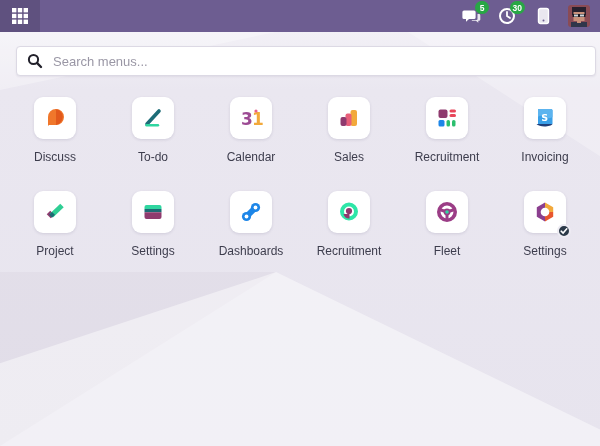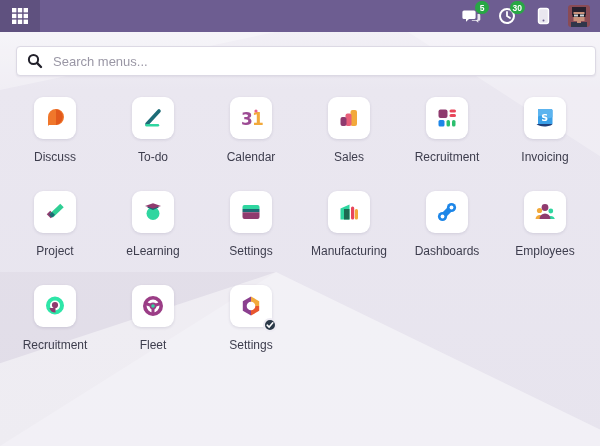--- a/index.html
+++ b/index.html
@@ -206,81 +206,47 @@
       <svg width="26" height="26" viewBox="0 0 26 26">
         <path d="M6.5 13.5 L10.5 17.5" stroke="#8f3a6e" stroke-width="5" stroke-linecap="butt"></path>
         <path d="M9.5 16.5 L20 6.5" stroke="#2fce94" stroke-width="5" stroke-linecap="butt"></path>
         <rect x="7.8" y="13.8" width="4.2" height="4.2" fill="#1d6a73" transform="rotate(45 10 16)"></rect>
       </svg>
     </div>
     <div class="app-label">Project</div>
   </div>
 
 
-  <div class="app">
-    <div class="tile">
-      <svg width="26" height="26" viewBox="0 0 26 26">
-        <circle cx="13" cy="14.5" r="6.5" fill="#2fd6a0"></circle>
-        <path d="M13 11 L19 8.5 L13 6 L7 8.5 z" fill="#1d6a73"></path>
-        <path d="M13 9.5 L21 6.9 L13 4.2 L5 6.9 z" fill="#8f3a6e"></path>
-      </svg>
-    </div>
-    <div class="app-label">eLearning</div>
-  </div>
 
   <div class="app">
     <div class="tile">
       <svg width="26" height="26" viewBox="0 0 26 26">
         <path d="M4.5 8 a2 2 0 0 1 2-2 h13 a2 2 0 0 1 2 2 v2 H4.5 z" fill="#2fd6a0"></path>
         <rect x="4.5" y="10" width="17" height="3.2" fill="#1d6a73"></rect>
         <path d="M4.5 13.2 h17 v4.8 a2 2 0 0 1-2 2 h-13 a2 2 0 0 1-2-2 z" fill="#8f3a6e"></path>
       </svg>
     </div>
     <div class="app-label">Settings</div>
   </div>
 
 
-  <div class="app">
-    <div class="tile">
-      <svg width="26" height="26" viewBox="0 0 26 26">
-        <path d="M4.5 9.5 L13.5 5.5 V20.5 L4.5 20.5 z" fill="#2fd6a0"></path>
-        <rect x="8" y="10" width="5.5" height="10.5" fill="#1d6a52"></rect>
-        <rect x="15" y="7.5" width="3.2" height="13" rx="1.5" fill="#e8465a"></rect>
-        <rect x="18.8" y="10" width="3.2" height="10.5" rx="1.5" fill="#f2a93b"></rect>
-      </svg>
-    </div>
-    <div class="app-label">Manufacturing</div>
-  </div>
 
   <div class="app">
     <div class="tile">
       <svg width="26" height="26" viewBox="0 0 26 26">
         <path d="M9 17 L17 9" stroke="#1d86e8" stroke-width="6" stroke-linecap="round"></path>
         <circle cx="8.5" cy="17.5" r="4.6" fill="#1d86e8"></circle>
         <circle cx="17.5" cy="8.5" r="4.6" fill="#1d86e8"></circle>
         <circle cx="8.5" cy="17.5" r="1.9" fill="#ffffff"></circle>
         <circle cx="17.5" cy="8.5" r="1.9" fill="#ffffff"></circle>
       </svg>
     </div>
     <div class="app-label">Dashboards</div>
   </div>
 
-  <div class="app">
-    <div class="tile">
-      <svg width="26" height="26" viewBox="0 0 26 26">
-        <circle cx="7.5" cy="11.5" r="2.6" fill="#f2a93b"></circle>
-        <path d="M3.5 20 a4.5 4.5 0 0 1 8.5-1.5 V20 z" fill="#f2a93b"></path>
-        <circle cx="18.8" cy="12" r="2.4" fill="#2fd6a0"></circle>
-        <path d="M14.8 20 a4.2 4.2 0 0 1 8 0 z" fill="#2fd6a0"></path>
-        <circle cx="13" cy="8.5" r="3.4" fill="#8f3a6e"></circle>
-        <path d="M7.5 20 a5.5 5.5 0 0 1 11 0 z" fill="#8f3a6e"></path>
-      </svg>
-    </div>
-    <div class="app-label">Employees</div>
-  </div>
 
   <div class="app">
     <div class="tile">
       <svg width="26" height="26" viewBox="0 0 26 26">
         <circle cx="13" cy="12.5" r="7" fill="none" stroke="#2ee6a8" stroke-width="4"></circle>
         <circle cx="13" cy="12" r="3.1" fill="#8f3a6e"></circle>
         <path d="M7.5 15 a6 6 0 0 0 6 4.5 V15 z" fill="#8f3a6e"></path>
       </svg>
     </div>
     <div class="app-label">Recruitment</div>

